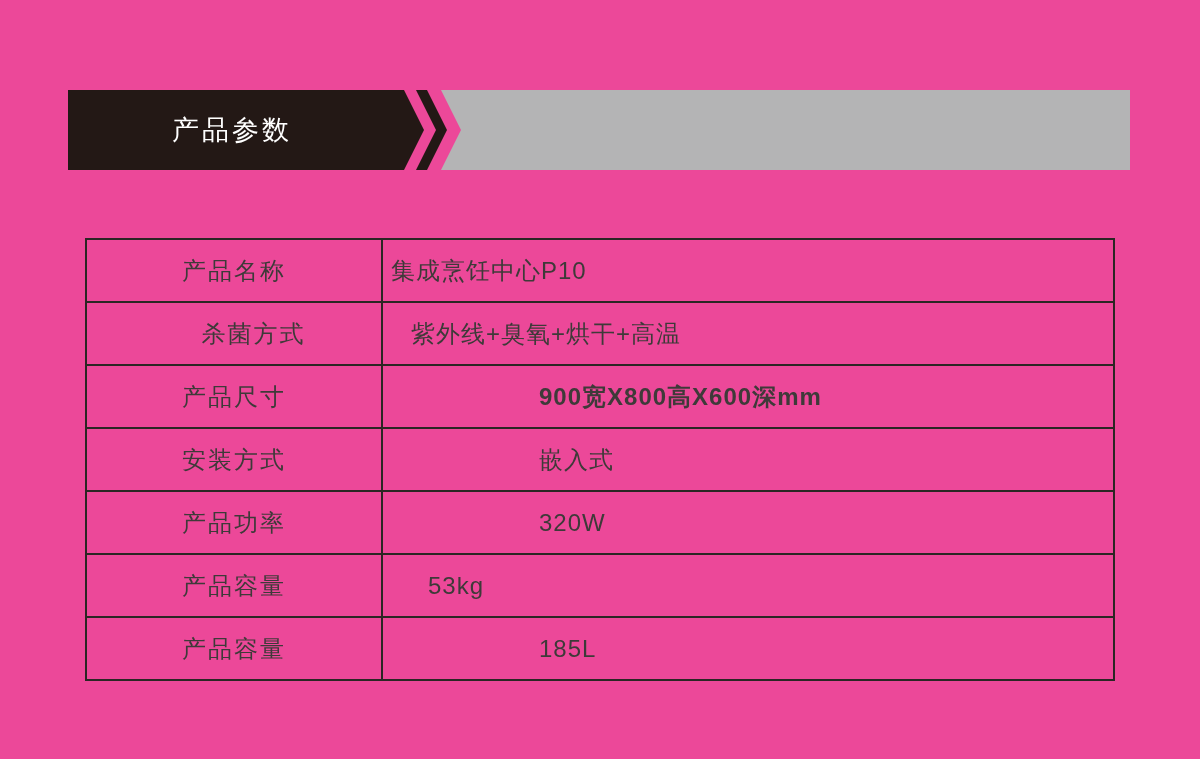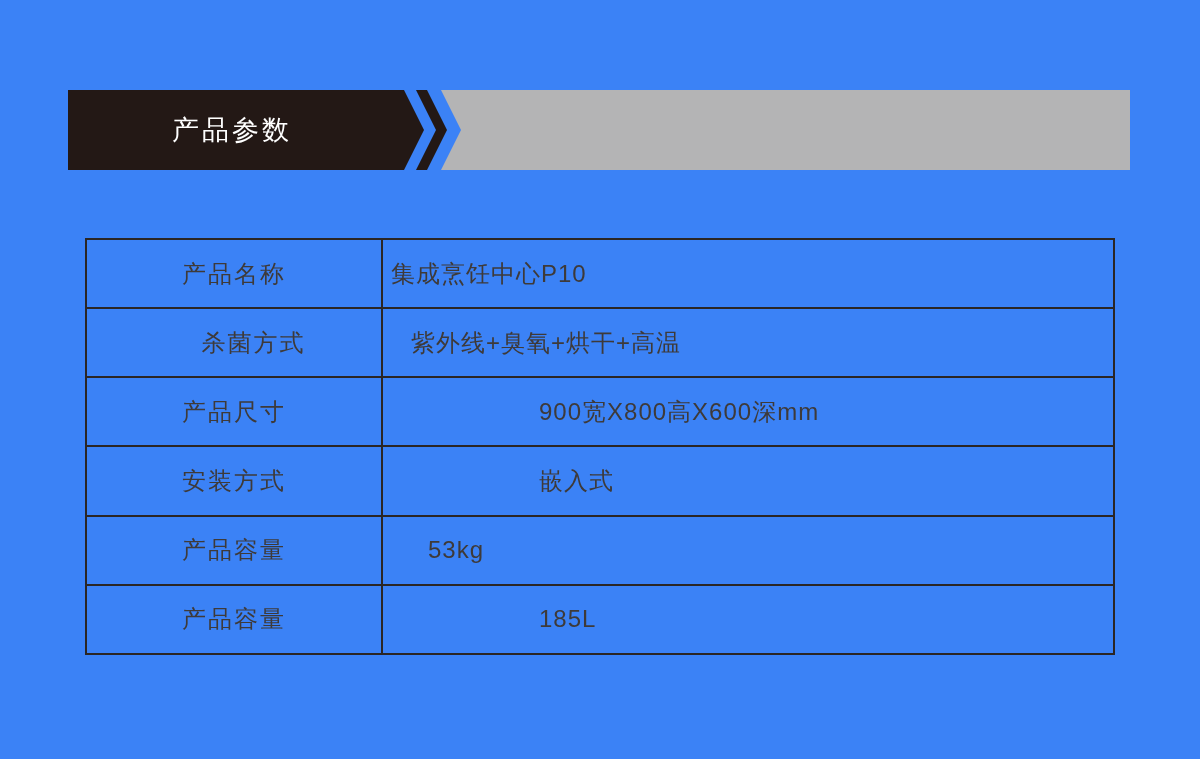--- a/index.html
+++ b/index.html
@@ -5,21 +5,21 @@
   html, body {
     margin: 0;
     padding: 0;
     background: #ffffff;
     font-family: "Liberation Sans", sans-serif;
   }
   .page {
     position: relative;
     width: 1200px;
     height: 759px;
-    background: #3b82f6;
+    background: #ec4899;
     overflow: hidden;
   }
   
   .header {
     position: absolute;
     left: 68px;
     top: 90px;
     width: 1062px;
     height: 80px;
   }
@@ -91,25 +91,29 @@
       <tr>
         <td class="label" style="color: rgb(62, 58, 57); border-color: rgb(43, 38, 36);">产品名称</td>
         <td class="value" style="color: rgb(62, 58, 57); border-color: rgb(43, 38, 36); padding-left: 8px;">集成烹饪中心P10</td>
       </tr>
       <tr>
         <td class="label" style="color: rgb(62, 58, 57); border-color: rgb(43, 38, 36); padding-left: 40px;">杀菌方式</td>
         <td class="value" style="color: rgb(62, 58, 57); border-color: rgb(43, 38, 36); padding-left: 28px;">紫外线+臭氧+烘干+高温</td>
       </tr>
       <tr>
         <td class="label" style="color: rgb(62, 58, 57); border-color: rgb(43, 38, 36);">产品尺寸</td>
-        <td class="value" style="color: rgb(62, 58, 57); border-color: rgb(43, 38, 36);">900宽X800高X600深mm</td>
+        <td class="value" style="color: rgb(62, 58, 57); border-color: rgb(43, 38, 36); font-weight: bold;">900宽X800高X600深mm</td>
       </tr>
       <tr>
         <td class="label" style="color: rgb(62, 58, 57); border-color: rgb(43, 38, 36);">安装方式</td>
         <td class="value" style="color: rgb(62, 58, 57); border-color: rgb(43, 38, 36); border-radius: 26px;">嵌入式</td>
+      </tr>
+      <tr>
+        <td class="label" style="color: rgb(62, 58, 57); border-color: rgb(43, 38, 36);">产品功率</td>
+        <td class="value" style="color: rgb(62, 58, 57); border-color: rgb(43, 38, 36);">320W</td>
       </tr>
       <tr>
         <td class="label" style="color: rgb(62, 58, 57); border-color: rgb(43, 38, 36);">产品容量</td>
         <td class="value" style="color: rgb(62, 58, 57); border-color: rgb(43, 38, 36); padding-left: 45px;">53kg</td>
       </tr>
       <tr>
         <td class="label" style="color: rgb(62, 58, 57); border-color: rgb(43, 38, 36);">产品容量</td>
         <td class="value" style="color: rgb(62, 58, 57); border-color: rgb(43, 38, 36);">185L</td>
       </tr>
     </tbody>

